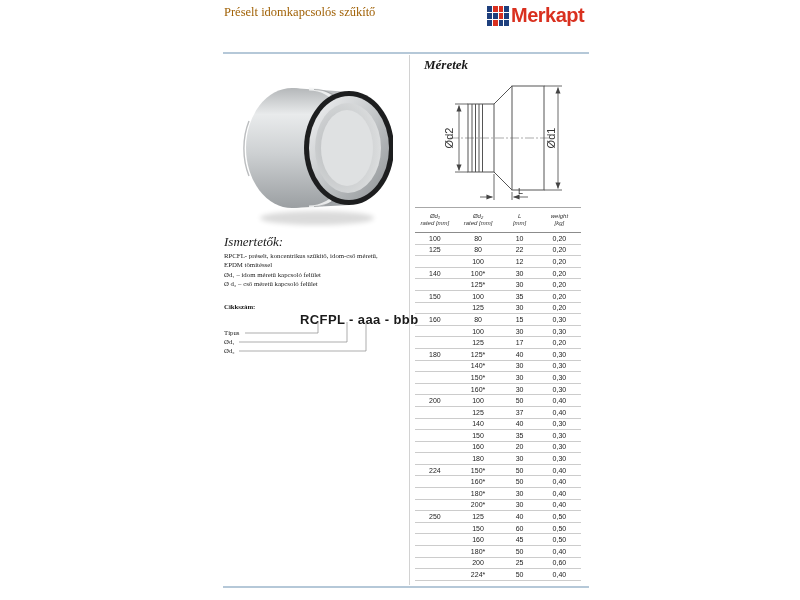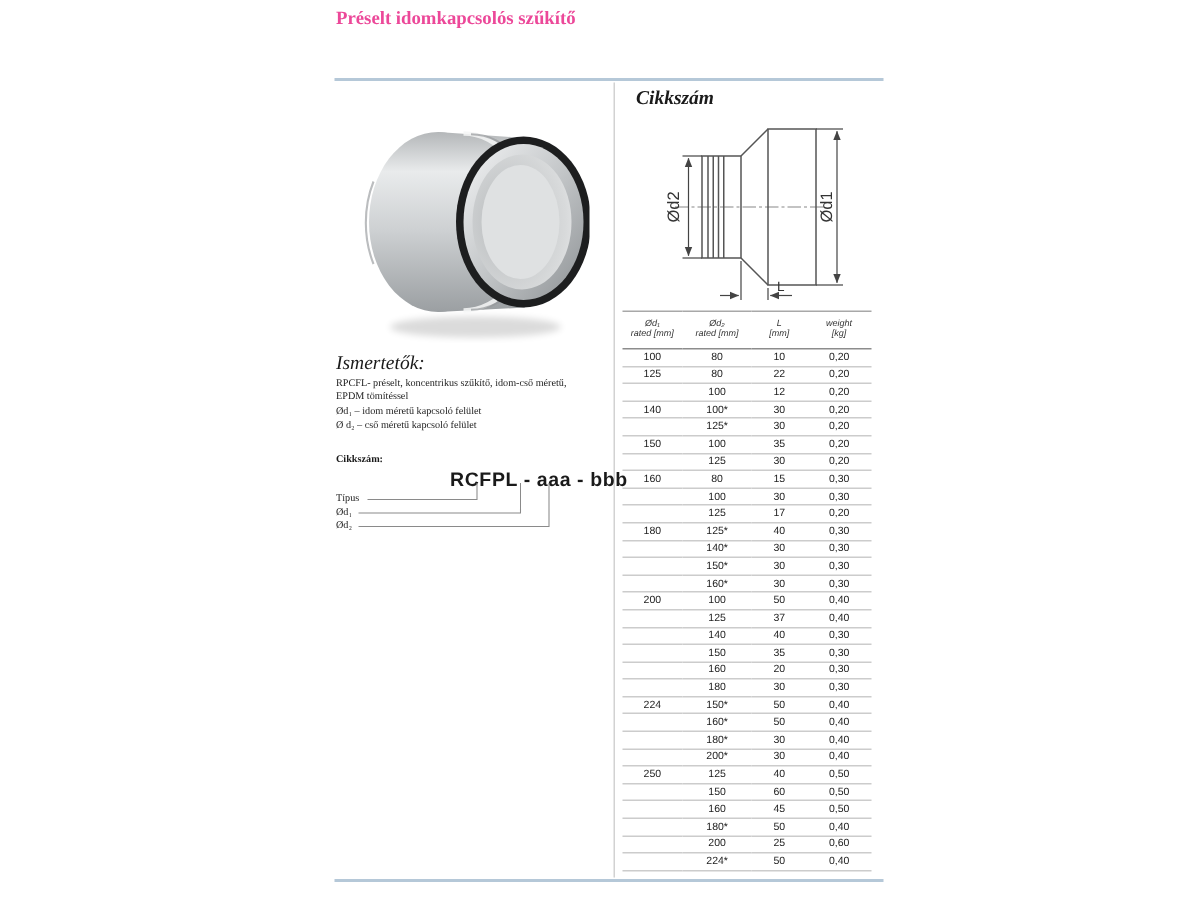--- a/index.html
+++ b/index.html
@@ -1,21 +1,21 @@
 <!DOCTYPE html>
 <html style="--logo-red: #d9301f; --logo-blue: #1e3f7d; --rule-blue: #b5c8d8;"><head>
 <meta charset="utf-8">
 <style>
   html,body{margin:0;padding:0;background:#fff;}
   #page{position:relative;width:800px;height:600px;background:#fff;overflow:hidden;
         font-family:"Liberation Serif",serif;color:#1a1a1a;}
   .abs{position:absolute;}
 
   
-  .subtitle{left:224px;top:5px;font-size:12.5px;color:#ec4899;font-weight:bold;}
+  .subtitle{left:224px;top:5px;font-size:12.5px;color:#a16207;}
   .title{left:223px;top:18px;font-family:"Liberation Sans",sans-serif;font-weight:bold;
          font-size:22px;letter-spacing:0.2px;color:#111;}
   .logo{left:487px;top:4px;display:flex;align-items:center;gap:2px;}
   .logo-grid{width:22px;height:20px;display:grid;grid-template-rows:repeat(3,1fr);
              grid-template-columns:repeat(4,1fr);gap:1px;}
   .logo-grid .b{background:var(--logo-blue);}
   .logo-grid .r{background:var(--logo-red);}
   .logo-text{font-family:"Liberation Sans",sans-serif;font-weight:bold;font-size:20px;
              color:var(--logo-red);letter-spacing:-0.5px;}
 
@@ -48,20 +48,37 @@
                  text-align:center;height:10.6px;padding:0;border-bottom:1px solid #cccccc;}
   .c1{width:24%;} .c2{width:28%;} .c3{width:22%;} .c4{width:26%;}
 </style>
 </head>
 <body>
 
 <div id="page">
 
   <div class="abs subtitle">Préselt idomkapcsolós szűkítő</div>
 
+  <div class="abs logo">
+    <div class="logo-grid">
+      <div class="b"></div>
+        <div class="r"></div>
+        <div class="r"></div>
+        <div class="b"></div>
+      <div class="b"></div>
+        <div class="b"></div>
+        <div class="r"></div>
+        <div class="b"></div>
+      <div class="b"></div>
+        <div class="r"></div>
+        <div class="b"></div>
+        <div class="b"></div>
+    </div>
+    <div class="logo-text">Merkapt</div>
+  </div>
 
   <div class="abs rule-top"></div>
   <div class="abs divider"></div>
 
   <div class="abs photo">
     <svg width="156" height="153" viewBox="0 0 156 153">
       <defs>
         <linearGradient id="met1" x1="0" y1="0" x2="0" y2="1">
           <stop offset="0" stop-color="#b4b7b9"></stop>
           <stop offset="0.22" stop-color="#e9ebec"></stop>
@@ -110,21 +127,21 @@
       <div>Ød₂</div>
     </div>
   <svg class="abs code-lines" width="165" height="44" viewBox="0 0 165 44">
     <g fill="none" stroke="#8a8a8a" stroke-width="0.7">
       <polyline points="22,15 95,15 95,4"></polyline>
       <polyline points="16,24 124,24 124,4"></polyline>
       <polyline points="16,33 143,33 143,4"></polyline>
     </g>
   </svg>
 
-  <div class="abs meretek">Cikkszám</div>
+  <div class="abs meretek">Méretek</div>
 
   <div class="abs drawing">
     <svg width="150" height="128" viewBox="0 0 150 128">
       <defs>
         <marker id="arr" viewBox="0 0 10 10" refX="9.5" refY="5" markerWidth="8" markerHeight="8" orient="auto-start-reverse">
           <path d="M0,1 L10,5 L0,9 z" fill="#444"></path>
         </marker>
       </defs>
       <line x1="12" y1="62" x2="113" y2="62" stroke="#888" stroke-width="0.7" stroke-dasharray="9 2 2 2"></line>
       <g stroke="#555" fill="none" stroke-width="1">

